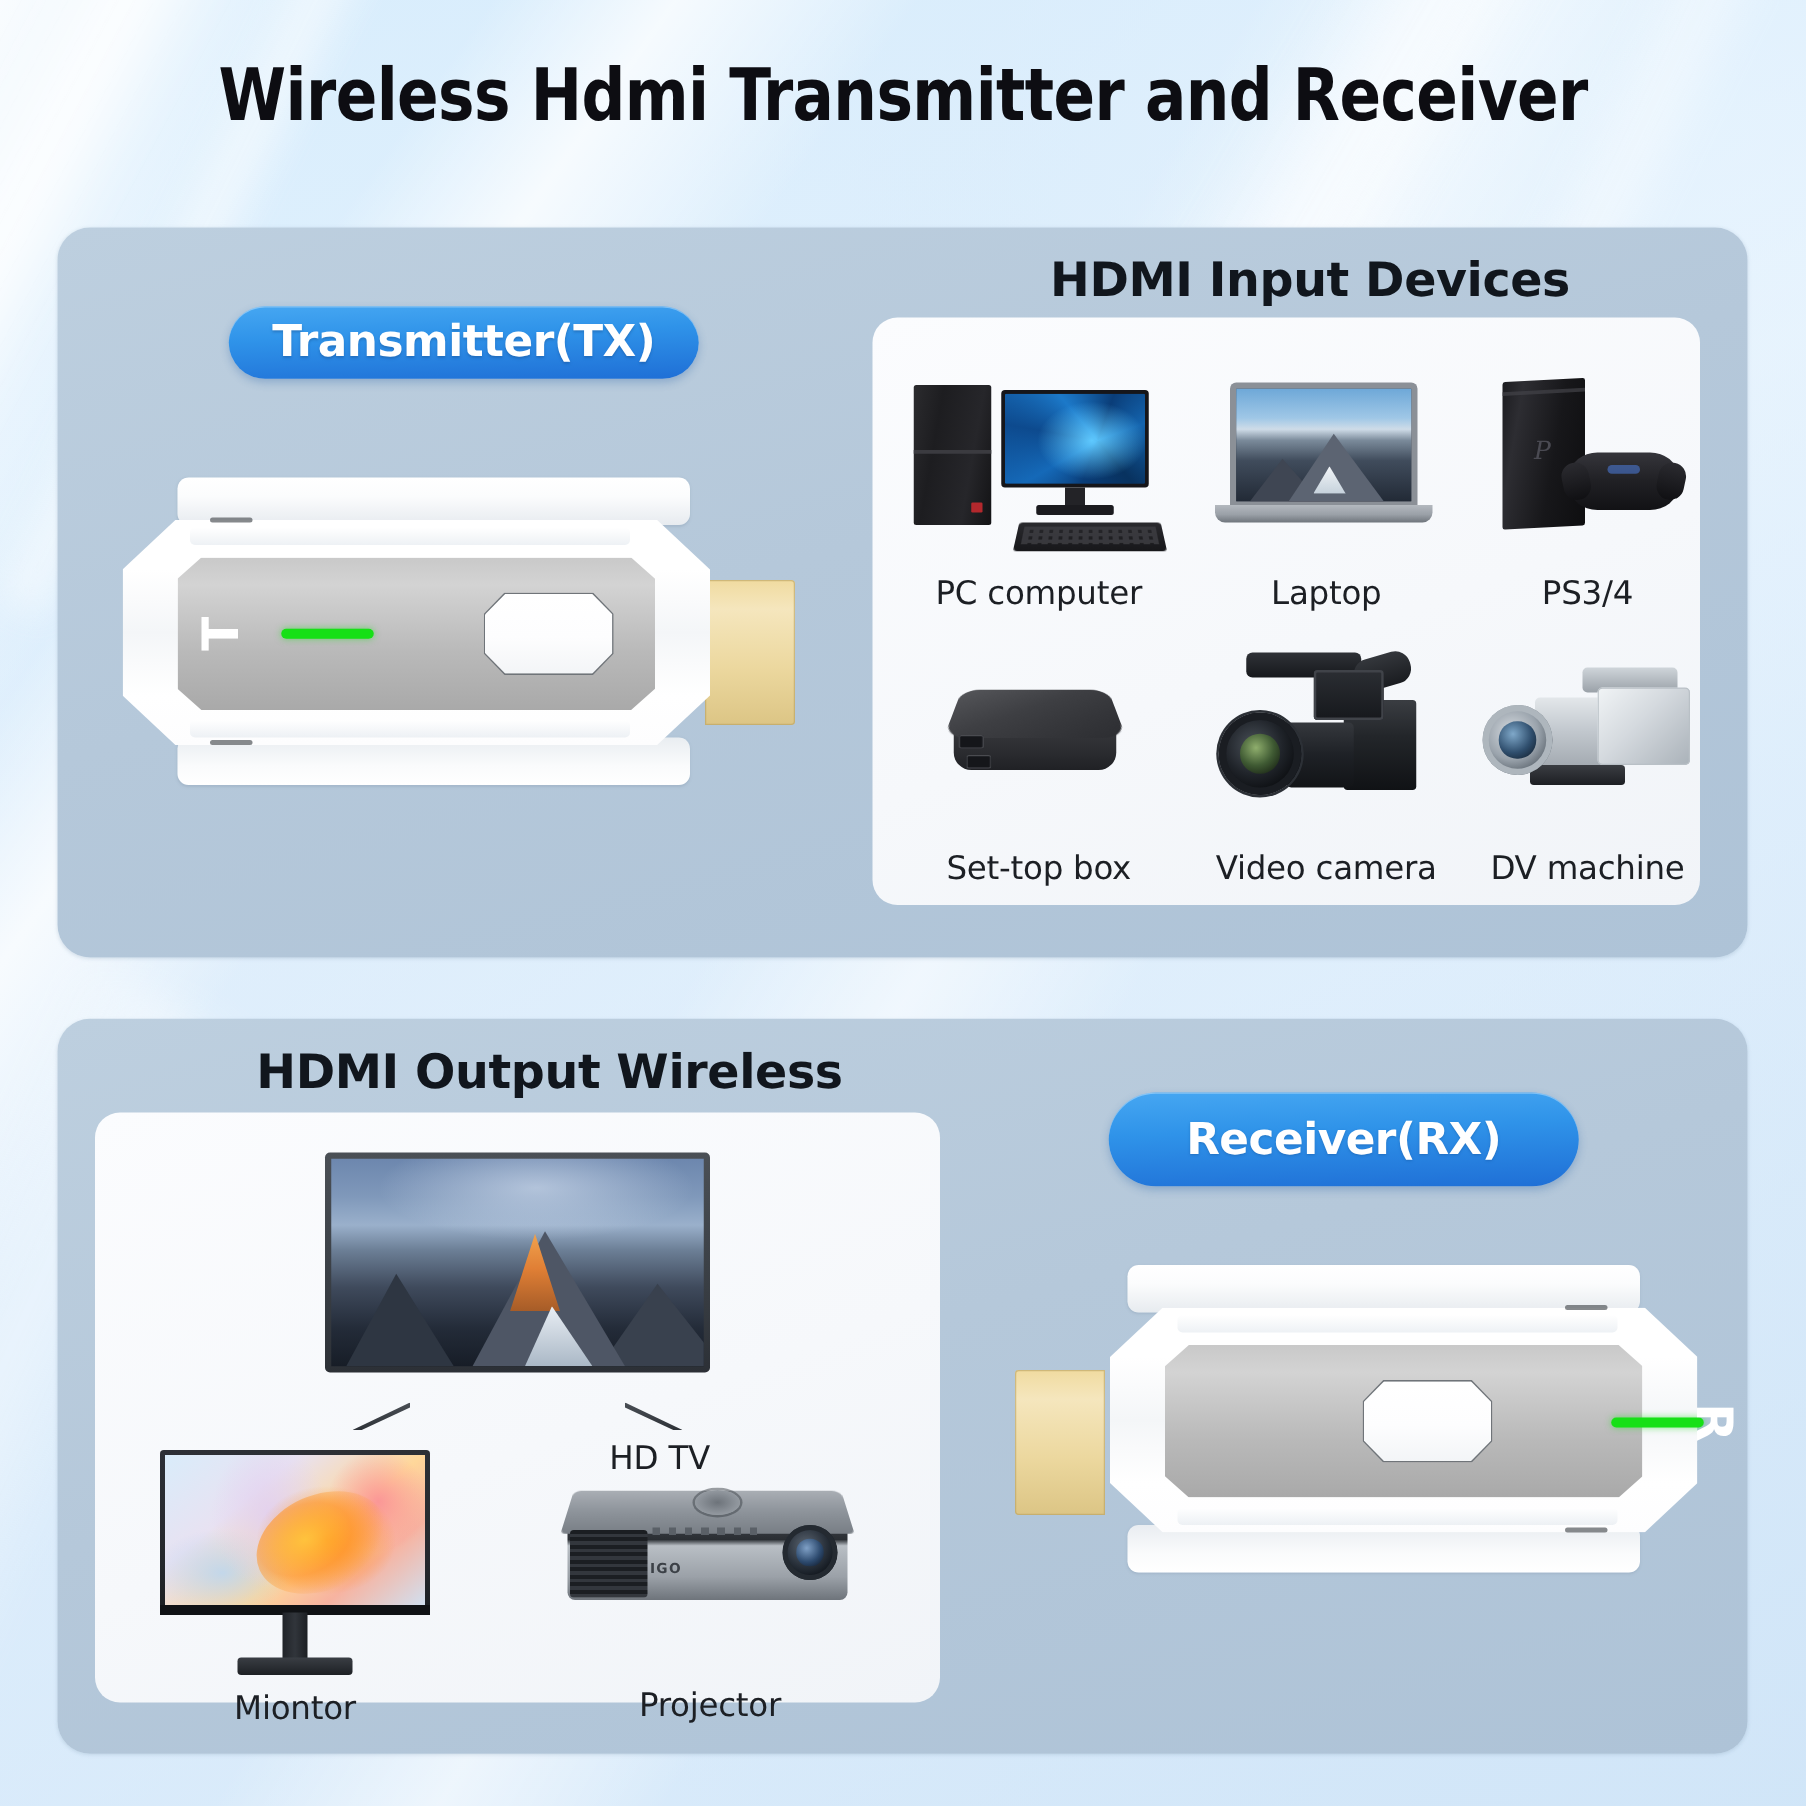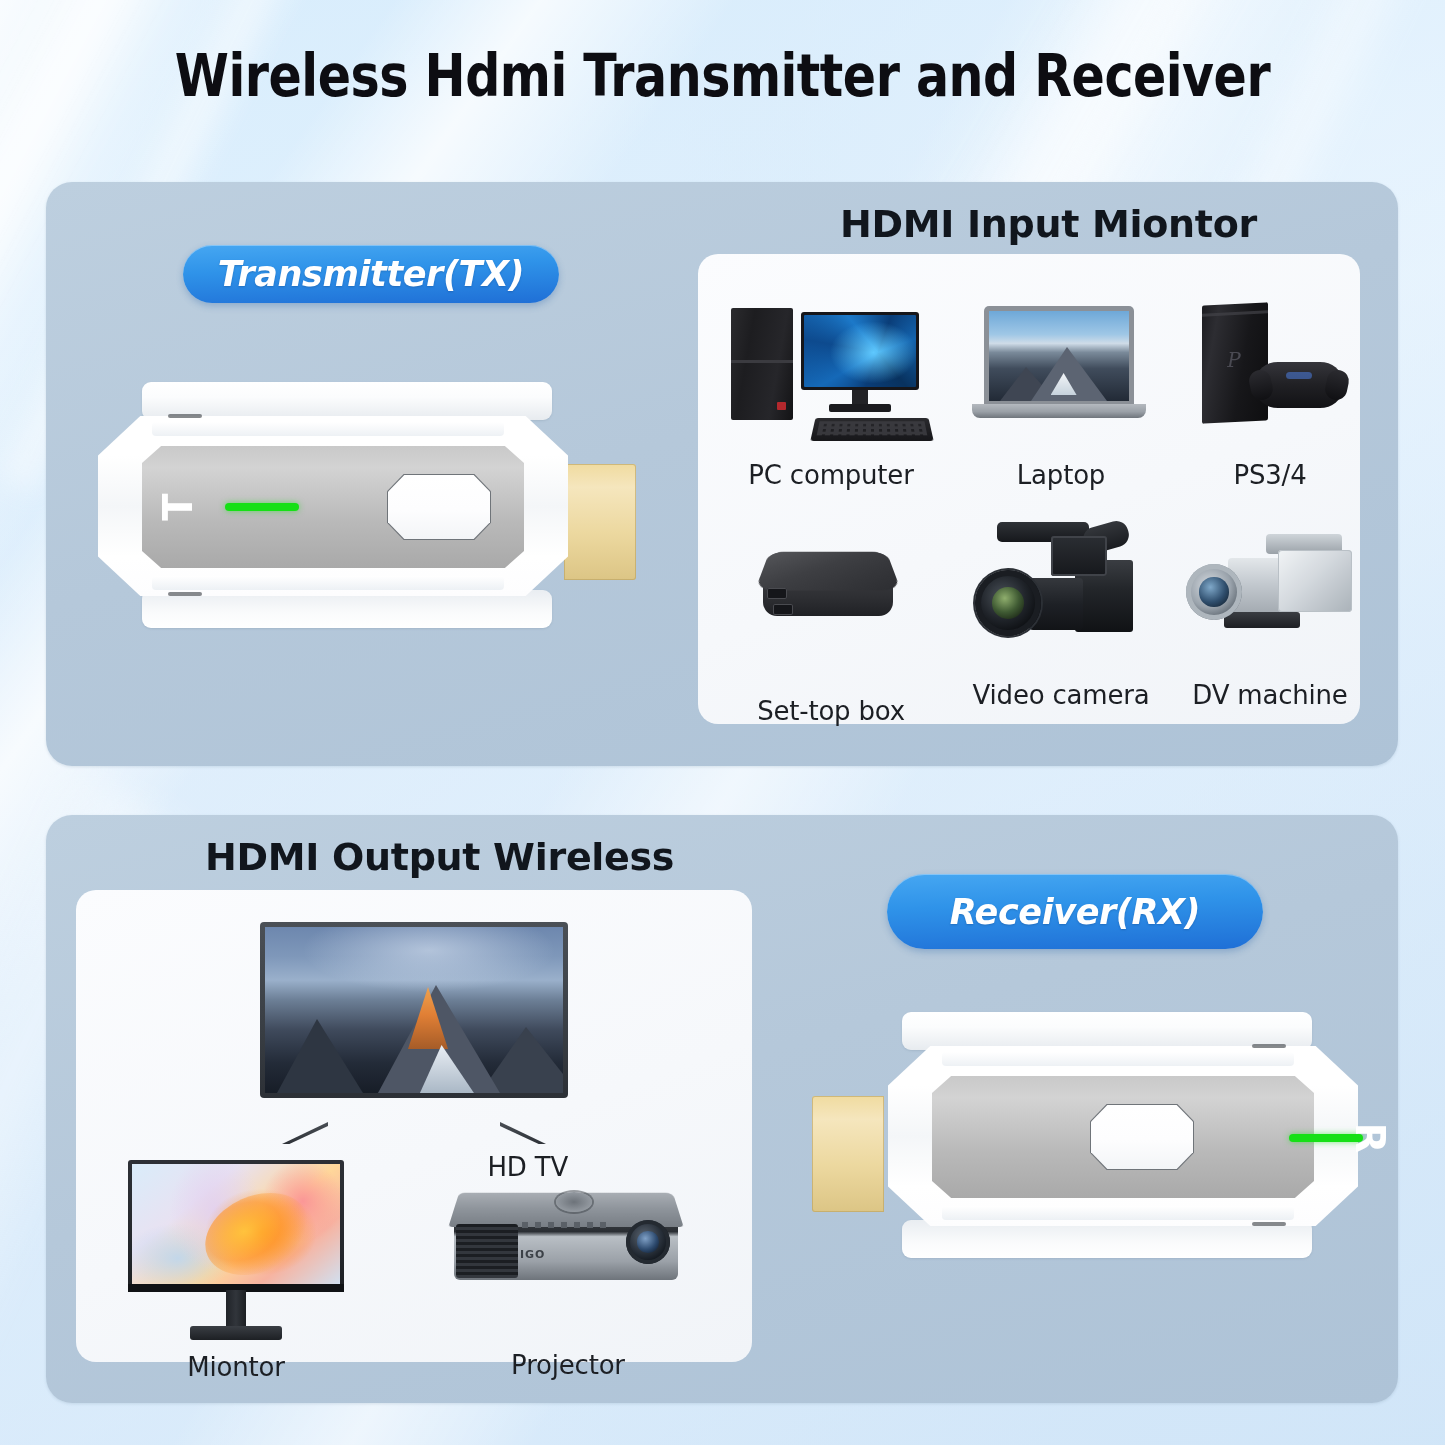--- a/index.html
+++ b/index.html
@@ -87,21 +87,20 @@
     position: absolute;
     display: flex;
     align-items: center;
     justify-content: center;
     border-radius: 40px;
     background: linear-gradient(178deg, #46a7f2 0%, #2f93e9 40%, #1f6fd6 100%);
     box-shadow: 0 3px 7px rgba(35,95,165,0.30), inset 0 1px 0 rgba(255,255,255,0.35);
     color: #ffffff;
     font-size: 35px;
     font-weight: bold;
-    font-style: italic;
     letter-spacing: -0.4px;
     font-family: "DejaVu Sans", sans-serif;
     text-shadow: 0 1px 2px rgba(20,70,130,0.35);
     white-space: nowrap;
   }
   .badge-tx { left: 183px; top: 245px; width: 376px; height: 58px; }
   .badge-rx { left: 887px; top: 874px; width: 376px; height: 75px; }
 
   
   .dongle {
@@ -554,21 +553,21 @@
     </div>
     <div class="dg-notch" style="left:70px; top:40px;"></div>
     <div class="dg-notch" style="left:70px; bottom:40px;"></div>
     <div class="dg-face"></div>
     <div class="dg-btn-outline" style="left:289px; top:100px;"></div>
     <div class="dg-btn" style="left:290px; top:101px; width:102px; height:64px;"></div>
     <div class="dg-led"></div>
     <div class="dg-mark">T</div>
   </div>
 
-  <div class="section-heading heading-inputs">HDMI Input Miontor</div>
+  <div class="section-heading heading-inputs">HDMI Input Devices</div>
   <div class="card card-inputs"></div>
 
   <div class="dev-item" style="left:700px; top:296px; width:262px;">
     <div class="dev-art" style="width:212px; height:152px;">
       <div class="pc-tower"></div>
       <div class="pc-tower-red"></div>
       <div class="pc-mon">
           <div class="pc-mon-screen"></div>
         </div>
       <div class="pc-stand"></div>
@@ -603,21 +602,21 @@
     <div class="dev-label" style="margin-top:12px;">PS3/4</div>
   </div>
 
   <div class="dev-item" style="left:700px; top:516px; width:262px;">
     <div class="dev-art" style="width:176px; height:152px;">
       <div class="stb-body"></div>
       <div class="stb-top"></div>
       <div class="stb-port" style="left:24px; top:72px;"></div>
       <div class="stb-port" style="left:30px; top:88px;"></div>
     </div>
-    <div class="dev-label" style="margin-top:28px;">Set-top box</div>
+    <div class="dev-label" style="margin-top:12px;">Set-top box</div>
   </div>
 
   <div class="dev-item" style="left:1148px; top:516px; width:244px;">
     <div class="dev-art" style="width:180px; height:152px;">
       <div class="dv-top"></div>
       <div class="dv-body"></div>
       <div class="dv-panel"></div>
       <div class="dv-grip"></div>
       <div class="dv-lens"></div>
     </div>

